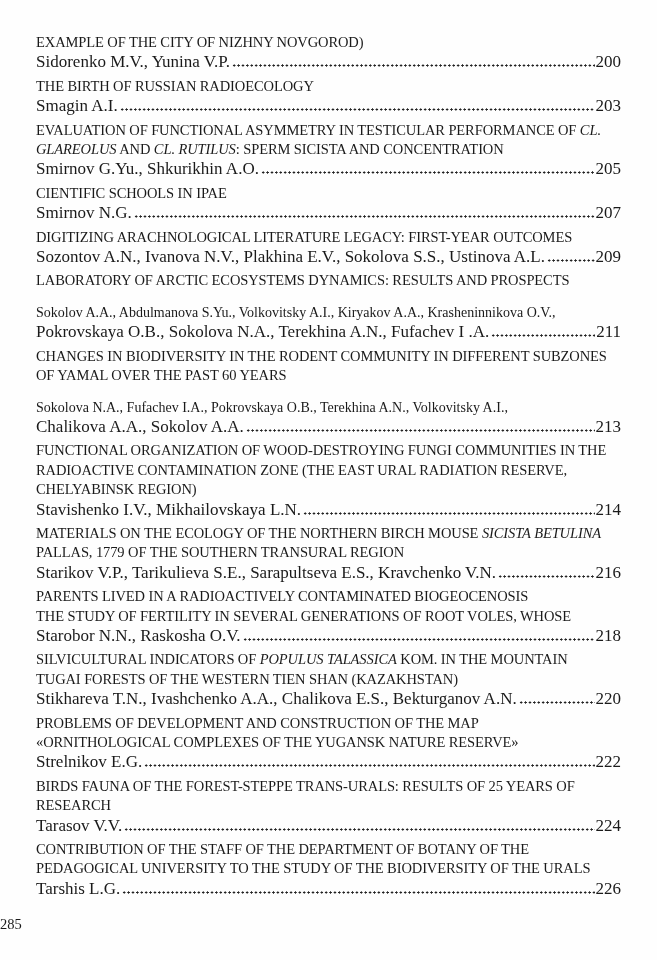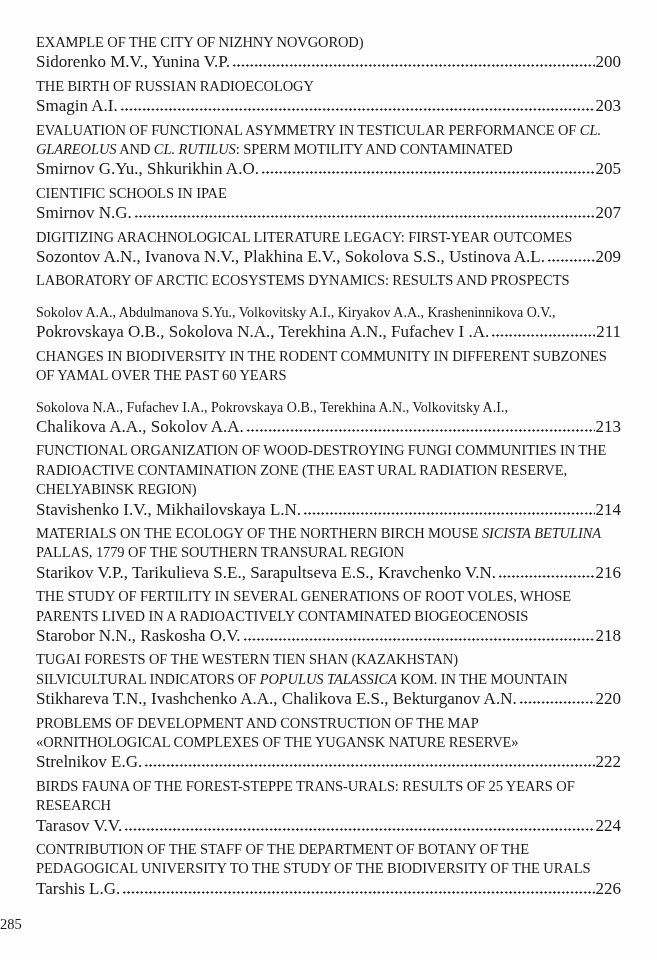--- a/index.html
+++ b/index.html
@@ -72,21 +72,21 @@
     <div class="title-line"><span>THE BIRTH OF RUSSIAN RADIOECOLOGY</span></div>
     <div class="author-row">
       <span class="author-name">Smagin A.I. </span>
       <span class="dots"></span>
       <span class="pagenum">203</span>
     </div>
   </div>
 
   <div class="entry">
     <div class="title-line"><span>EVALUATION OF FUNCTIONAL ASYMMETRY IN TESTICULAR PERFORMANCE OF </span><span class="it">CL.</span></div>
-    <div class="title-line"><span class="it">GLAREOLUS</span><span> AND </span><span class="it">CL. RUTILUS</span><span>: SPERM MOTILITY AND CONTAMINATED</span></div>
+    <div class="title-line"><span class="it">GLAREOLUS</span><span> AND </span><span class="it">CL. RUTILUS</span><span>: SPERM SICISTA AND CONCENTRATION</span></div>
     <div class="author-row">
       <span class="author-name">Smirnov G.Yu., Shkurikhin A.O.</span>
       <span class="dots"></span>
       <span class="pagenum">205</span>
     </div>
   </div>
 
   <div class="entry">
     <div class="title-line"><span>CIENTIFIC SCHOOLS IN IPAE</span></div>
     <div class="author-row">
@@ -141,32 +141,32 @@
     <div class="title-line"><span>MATERIALS ON THE ECOLOGY OF THE NORTHERN BIRCH MOUSE </span><span class="it">SICISTA BETULINA</span></div>
     <div class="title-line"><span>PALLAS, 1779 OF THE SOUTHERN TRANSURAL REGION</span></div>
     <div class="author-row">
       <span class="author-name">Starikov V.P., Tarikulieva S.E., Sarapultseva E.S., Kravchenko V.N. </span>
       <span class="dots"></span>
       <span class="pagenum">216</span>
     </div>
   </div>
 
   <div class="entry">
+    <div class="title-line"><span>PARENTS LIVED IN A RADIOACTIVELY CONTAMINATED BIOGEOCENOSIS</span></div>
     <div class="title-line"><span>THE STUDY OF FERTILITY IN SEVERAL GENERATIONS OF ROOT VOLES, WHOSE</span></div>
-    <div class="title-line"><span>PARENTS LIVED IN A RADIOACTIVELY CONTAMINATED BIOGEOCENOSIS</span></div>
     <div class="author-row">
       <span class="author-name">Starobor N.N., Raskosha O.V.</span>
       <span class="dots"></span>
       <span class="pagenum">218</span>
     </div>
   </div>
 
   <div class="entry">
+    <div class="title-line"><span>SILVICULTURAL INDICATORS OF </span><span class="it">POPULUS TALASSICA</span><span> KOM. IN THE MOUNTAIN</span></div>
     <div class="title-line"><span>TUGAI FORESTS OF THE WESTERN TIEN SHAN (KAZAKHSTAN)</span></div>
-    <div class="title-line"><span>SILVICULTURAL INDICATORS OF </span><span class="it">POPULUS TALASSICA</span><span> KOM. IN THE MOUNTAIN</span></div>
     <div class="author-row">
       <span class="author-name">Stikhareva T.N., Ivashchenko A.A., Chalikova E.S., Bekturganov A.N.</span>
       <span class="dots"></span>
       <span class="pagenum">220</span>
     </div>
   </div>
 
   <div class="entry">
     <div class="title-line"><span>PROBLEMS OF DEVELOPMENT AND CONSTRUCTION OF THE MAP</span></div>
     <div class="title-line"><span>«ORNITHOLOGICAL COMPLEXES OF THE YUGANSK NATURE RESERVE»</span></div>

